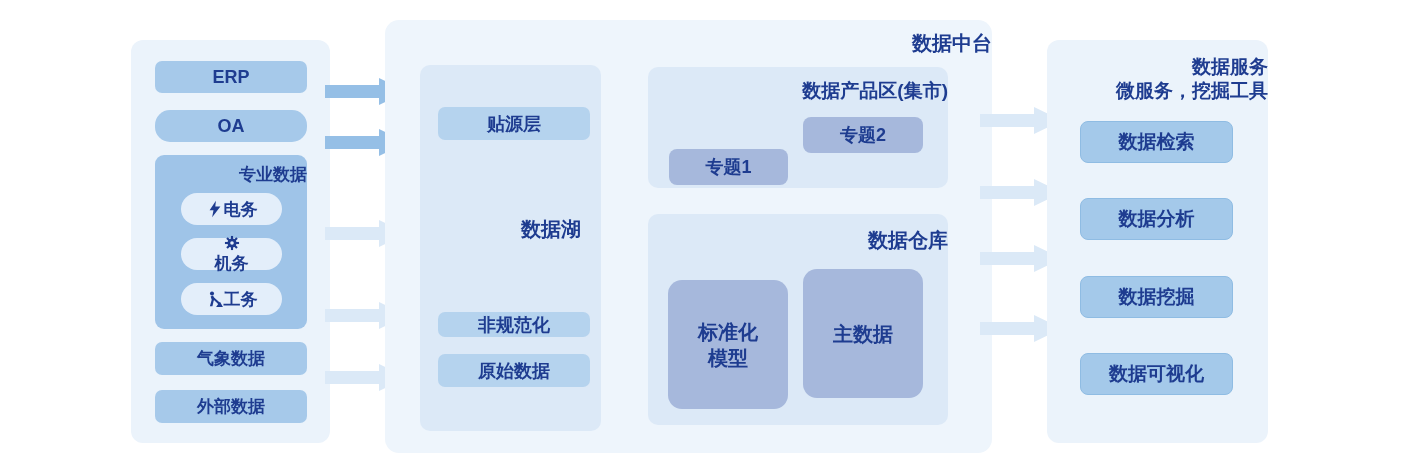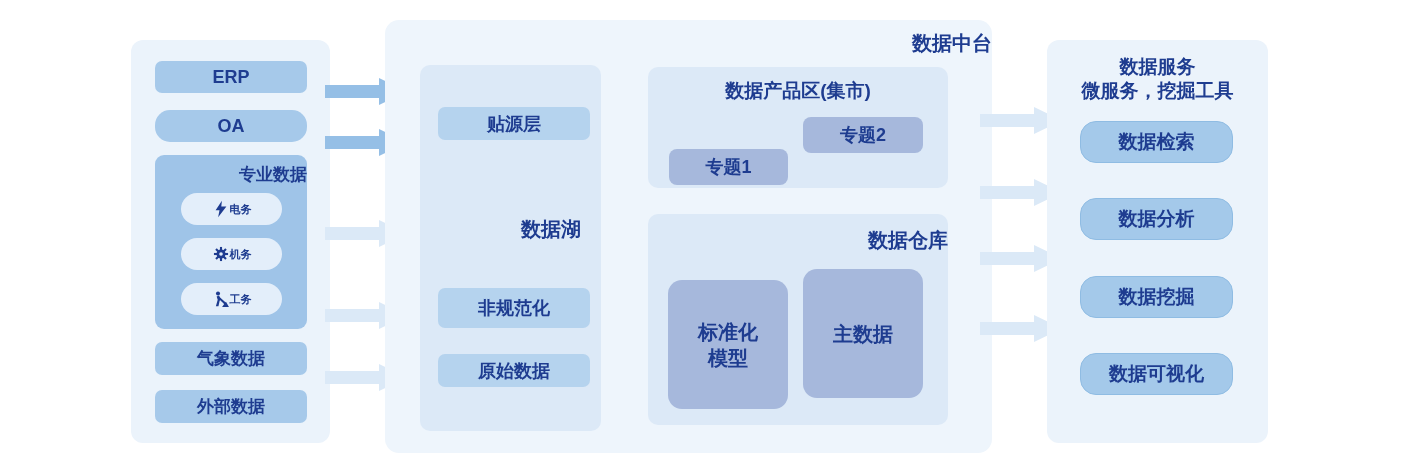--- a/index.html
+++ b/index.html
@@ -9,26 +9,26 @@
     color:#1e3c90;font-weight:700;
   }
   .abs{position:absolute;box-sizing:border-box;}
   .panel{background:#ebf3fb;border-radius:12px;}
   .platform{background:#eef5fc;border-radius:14px;}
   .subpanel{background:#dce9f7;border-radius:10px;}
   .box{display:flex;align-items:center;justify-content:center;text-align:center;}
   .box-blue{background:#a6c9ea;border-radius:7px;font-size:18px;}
   .box-lake{background:#b5d3ee;border-radius:7px;font-size:18px;}
   .group{background:#9fc4e8;border-radius:9px;}
-  .inner-box{background:#e3eefa;border-radius:16px;font-size:11px;}
+  .inner-box{background:#e3eefa;border-radius:16px;font-size:17px;}
   .peri{background:#a6b8dc;border-radius:8px;font-size:18px;}
   .peri-big{background:#a6b8dc;border-radius:14px;font-size:20px;line-height:26px;flex-direction:column;}
-  .svc{background:#a4c9ea;border:1px solid #8fbce3;border-radius:16px;font-size:19px;}
+  .svc{background:#a4c9ea;border:1px solid #8fbce3;border-radius:8px;font-size:19px;}
   .title{font-size:20px;text-align:right;}
-  .title-sm{font-size:19px;text-align:center;}
+  .title-sm{font-size:19px;text-align:right;}
   .arrow{display:block;}
   .icon{display:inline-flex;}
 </style>
 </head>
 <body>
 
 <div class="stage">
 
   <div class="abs panel" style="left:131px;top:40px;width:199px;height:403px;"></div>
 
@@ -42,21 +42,21 @@
   <div class="abs group" style="left:155px;top:155px;width:152px;height:174px;">
     <div class="abs title" style="left:0;top:8px;width:152px;font-size:17px;">专业数据</div>
     <div class="abs box inner-box" style="left:26px;top:38px;width:101px;height:32px;">
       <span class="icon">
         <svg width="18" height="18" viewBox="0 0 24 24" fill="#1e3c90">
             <path d="M13.2 1 L4.8 13.6 L10 13.6 L8.2 23 L19.2 8.8 L12.4 8.8 Z"></path>
           </svg>
       </span>
       <span>电务</span>
     </div>
-    <div class="abs box inner-box" style="left:26px;top:83px;width:101px;height:32px;">
+    <div class="abs box inner-box" style="left:26px;top:83px;width:101px;height:32px;flex-direction:column;">
       <span class="icon">
         <svg width="18" height="18" viewBox="0 0 24 24" fill="#1e3c90">
           <rect x="10.6" y="2.6" width="2.8" height="18.8"></rect>
           <rect x="10.6" y="2.6" width="2.8" height="18.8" transform="rotate(45 12 12)"></rect>
           <rect x="10.6" y="2.6" width="2.8" height="18.8" transform="rotate(90 12 12)"></rect>
           <rect x="10.6" y="2.6" width="2.8" height="18.8" transform="rotate(135 12 12)"></rect>
           <circle cx="12" cy="12" r="6"></circle>
           <circle cx="12" cy="12" r="2.4" fill="#e3eefa"></circle>
         </svg>
       </span>
@@ -100,21 +100,21 @@
 
   <div class="abs platform" style="left:385px;top:20px;width:607px;height:433px;"></div>
   <div class="abs title" style="left:385px;top:30px;width:607px;">数据中台</div>
 
   <div class="abs subpanel" style="left:420px;top:65px;width:181px;height:366px;">
     <div class="abs title" style="right:20px;top:151px;">数据湖</div>
   </div>
   <div class="abs box box-lake" style="left:438px;top:107px;width:152px;height:33px;">
     <span>贴源层</span>
   </div>
-  <div class="abs box box-lake" style="left:438px;top:288px;width:152px;height:40px;text-align:right;">
+  <div class="abs box box-lake" style="left:438px;top:312px;width:152px;height:25px;text-align:right;">
     <span>非规范化</span>
   </div>
   <div class="abs box box-lake" style="left:438px;top:354px;width:152px;height:33px;">
     <span>原始数据</span>
   </div>
 
   <div class="abs subpanel" style="left:648px;top:67px;width:300px;height:121px;">
     <div class="abs title-sm" style="left:0;top:11px;width:300px;">数据产品区(集市)</div>
   </div>
   <div class="abs box peri" style="left:669px;top:117px;width:119px;height:36px;margin-top:32px;">

